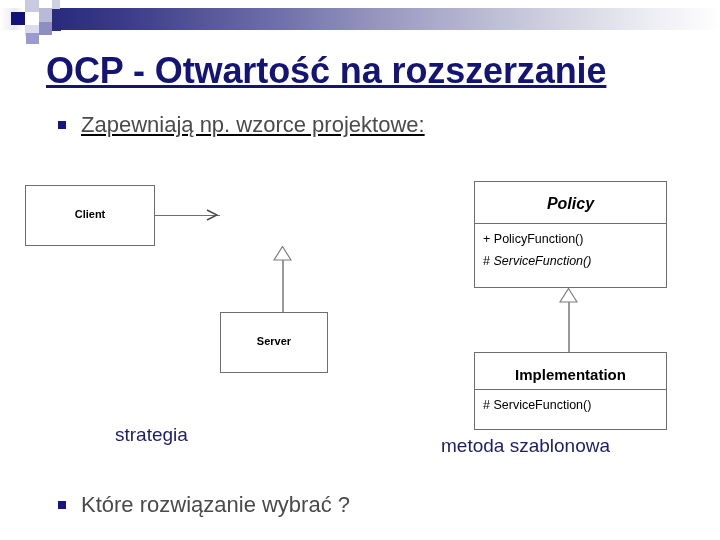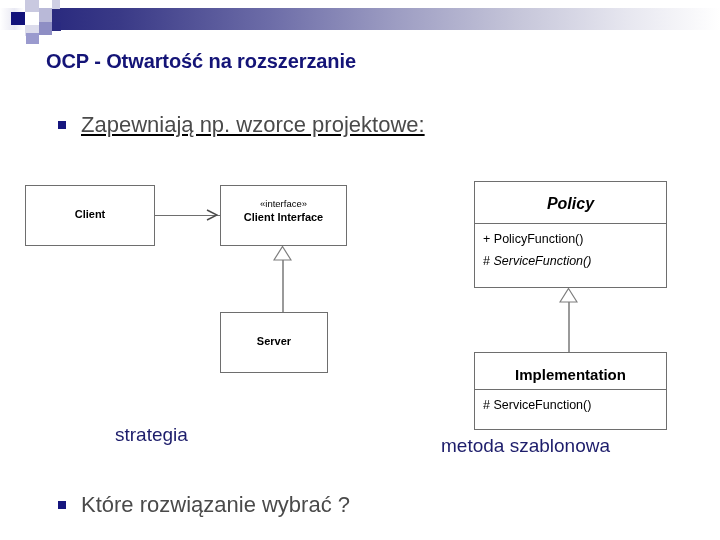--- a/index.html
+++ b/index.html
@@ -24,22 +24,23 @@
   #sq-lav-d{left:39px;top:0px;width:13px;height:8px;background:#ffffff;}
   #sq-lav-e{left:39px;top:8px;width:13px;height:14px;background:#b9b9d8;}
   #sq-lav-f{left:39px;top:22px;width:13px;height:13px;background:#8e8ec4;}
   #sq-lav-g{left:26px;top:33px;width:13px;height:11px;background:#9a9ace;}
   #sq-lav-h{left:52px;top:0px;width:8px;height:9px;background:#cfcfe4;}
   #sq-lav-i{left:52px;top:22px;width:9px;height:9px;background:#2a2a80;}
 
   
   #title{
     position:absolute;left:46px;top:50px;width:640px;
-    font-size:20px;font-weight:bold;color:#141477;letter-spacing:-0.1px;
+    font-size:36px;font-weight:bold;color:#141477;letter-spacing:-0.1px;
     white-space:nowrap;
+    text-decoration:underline;
   }
 
   
   .bullet-row{position:absolute;display:flex;align-items:center;}
   .bullet-mark{
     width:8px;height:8px;background:#16167e;margin-right:15px;flex:0 0 auto;
   }
   .bullet-text{font-size:22px;color:#4a4a4a;white-space:nowrap;}
   #bullet1{left:58px;top:112px;text-decoration:underline;}
   #bullet2{left:58px;top:492px;}
@@ -106,24 +107,20 @@
 
   <div class="uml-box" style="left:25px;top:185px;width:130px;height:61px;">
     <div class="uml-label" style="top:22px;">Client</div>
   </div>
 
   <div class="line-h" style="left:155px;top:215px;width:65px;"></div>
   <svg class="arrowhead" style="left:206px;top:209px;" viewBox="0 0 12 12">
     <polyline points="1,1 11,6 1,11" fill="none" stroke="#4a4a4a" stroke-width="1.4"></polyline>
   </svg>
 
-  <div class="uml-box" style="left:220px;top:185px;width:127px;height:61px;">
-    <div class="uml-stereo" style="top:12px;">«interface»</div>
-    <div class="uml-label" style="top:25px;">Client Interface</div>
-  </div>
 
   <div class="line-v" style="left:282px;top:259px;height:53px;"></div>
   <svg style="position:absolute;left:273px;top:246px;width:19px;height:15px;" viewBox="0 0 19 15">
     <polygon points="9.5,0.5 18,14 1,14" fill="#ffffff" stroke="#7d7d7d" stroke-width="1.2"></polygon>
   </svg>
 
   <div class="uml-box" style="left:220px;top:312px;width:108px;height:61px;">
     <div class="uml-label" style="top:22px;">Server</div>
   </div>
 </div>

